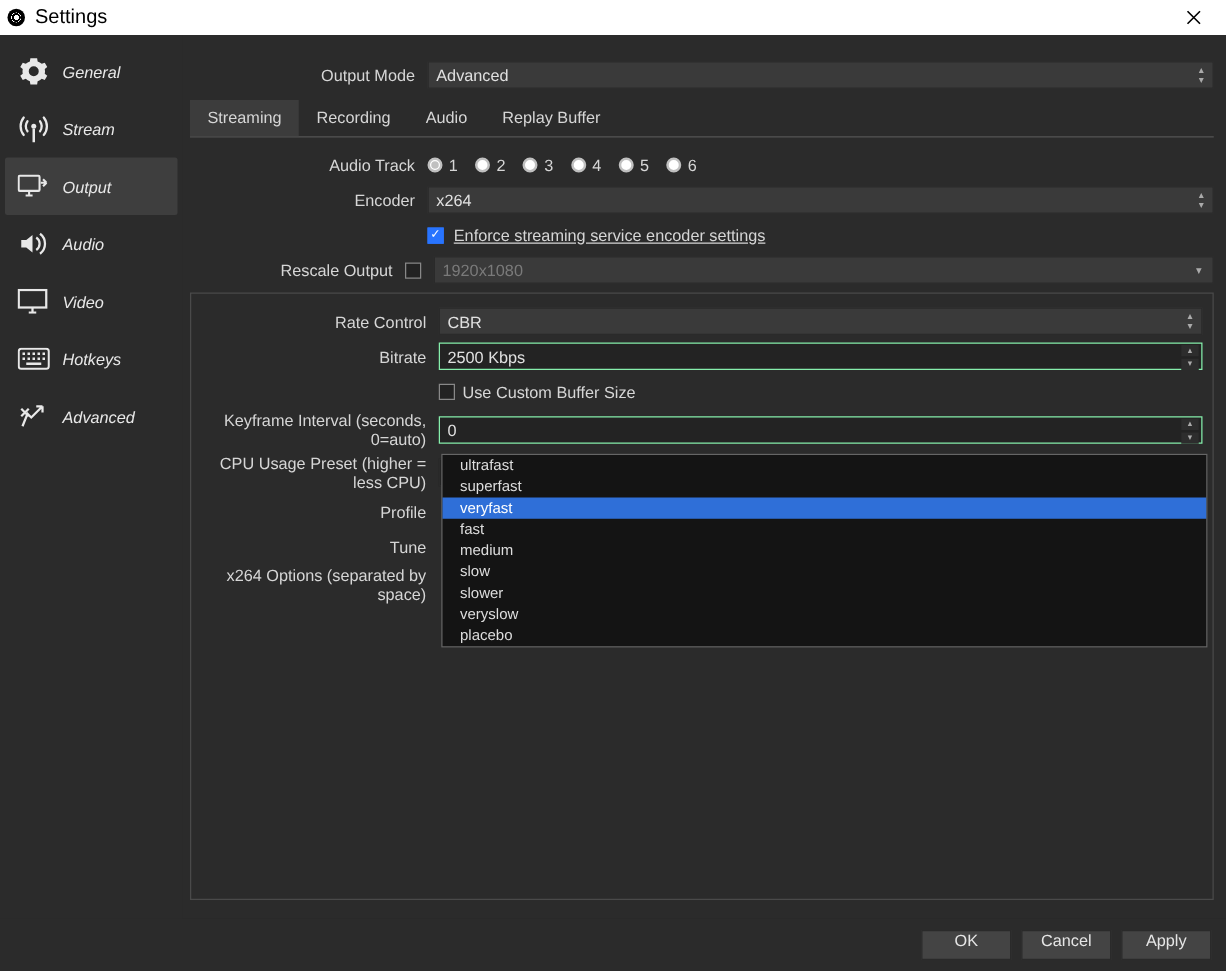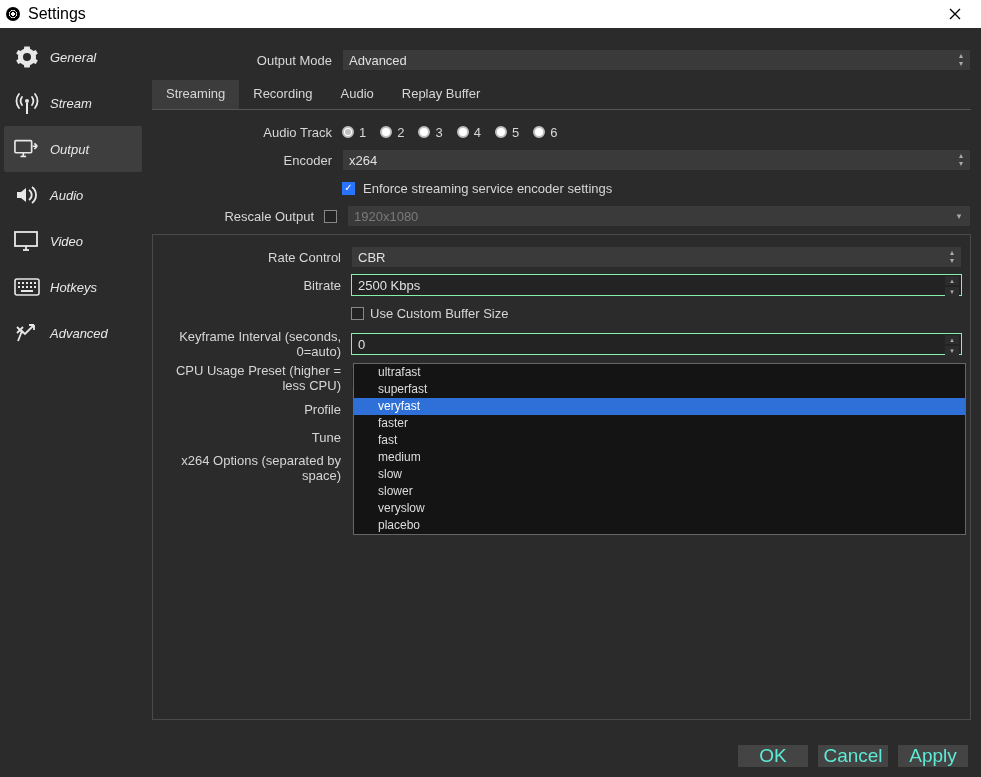--- a/index.html
+++ b/index.html
@@ -165,21 +165,21 @@
   .chk.checked { background:#2874ff; border-color:#2874ff; color:#fff;}
   .chk.checked::after { content:"✓"; font-size:10px; line-height:10px;}
   
   .dropdown-popup {
     position:absolute;
     background:#141414;
     border:1px solid #666;
     z-index:50;
   }
   .dropdown-popup .opt {
-    padding:0 24px;
+    padding:0 14px;
     height:17px;
     line-height:17px;
     font-size:12px;
     color:#ddd;
     cursor:pointer;
   }
   .dropdown-popup .opt.sel {
     background:#2f6fd8;
     color:#fff;
   }
@@ -191,23 +191,23 @@
     justify-content:flex-end;
     gap:8px;
     padding: 0 12px;
     background:#2b2b2b;
   }
   .btn {
     min-width:72px;
     height:24px;
     background:#444;
     border:1px solid #2a2a2a;
-    color:#5eead4;
+    color:#e5e5e5;
     display:flex; justify-content:center;
-    font-size:19px;
+    font-size:13px;
     cursor:pointer;
   }
   .disabled-field { background:#3a3a3a; color:#7a7a7a; }
   .drop-arrow {
     position:absolute; right:4px; top:0; bottom:0;
     width:14px; display:flex; align-items:center; justify-content:center;
     font-size:9px; color:#aaa;
   }
   .gbox-row-label { width:190px; text-align:right; padding-right:10px; font-size:13px;}
 </style>
@@ -370,21 +370,21 @@
               <div>▾</div>
             </div>
         </div>
       </div>
     </div>
 
     <div class="row">
       <div class="row-label"></div>
       <div class="row-field">
         <span class="chk checked"></span>
-        <span style="margin-left:2px;">Enforce streaming service encoder settings</span>
+        <span style="margin-left:2px;text-decoration:underline;">Enforce streaming service encoder settings</span>
       </div>
     </div>
 
     <div class="row">
       <div class="row-label" style="width:172px;">Rescale Output</div>
       <span class="chk" style="margin-right:10px;"></span>
       <div class="row-field">
         <div class="select-box disabled-field">
           <span style="color:#7a7a7a;">1920x1080</span>
           <div class="drop-arrow">▾</div>
@@ -466,21 +466,20 @@
 
       <div class="row">
         <div class="gbox-row-label">x264 Options (separated by space)</div>
         <div class="row-field"></div>
       </div>
 
       <div class="dropdown-popup" id="preset-popup" style="left:200px; top:128px; right:4px;">
       <div class="opt">ultrafast</div>
           <div class="opt">superfast</div>
           <div class="opt sel">veryfast</div>
-          <div class="opt">faster</div>
           <div class="opt">fast</div>
           <div class="opt">medium</div>
           <div class="opt">slow</div>
           <div class="opt">slower</div>
           <div class="opt">veryslow</div>
           <div class="opt">placebo</div>
         </div>
     </div>
 
   </div>

